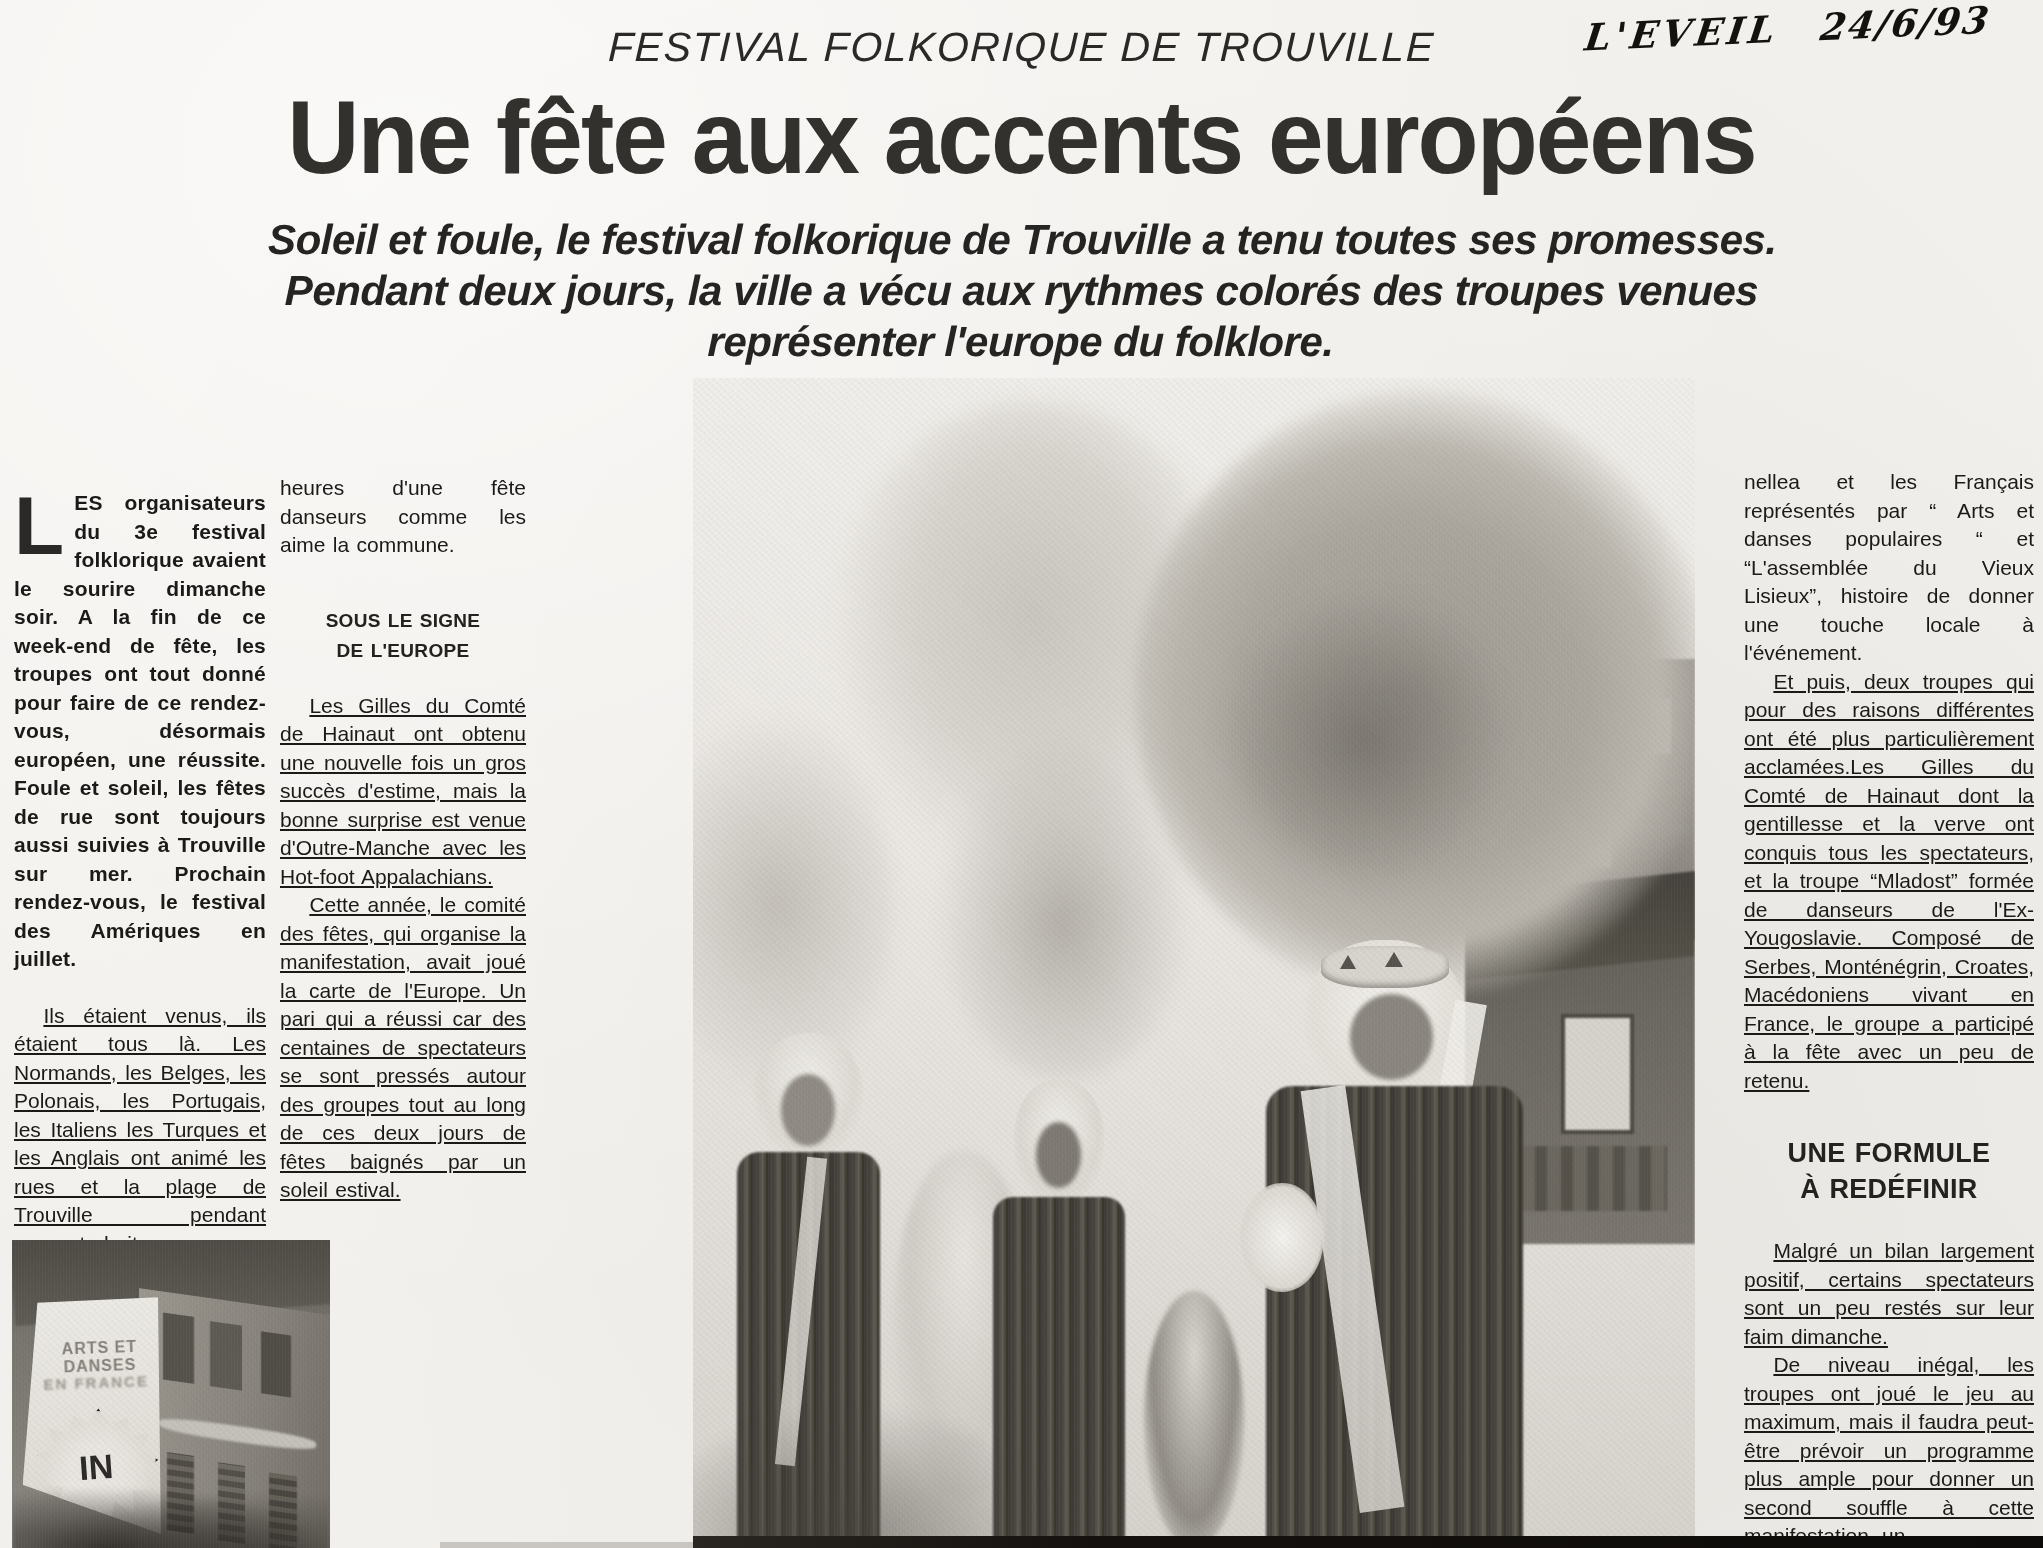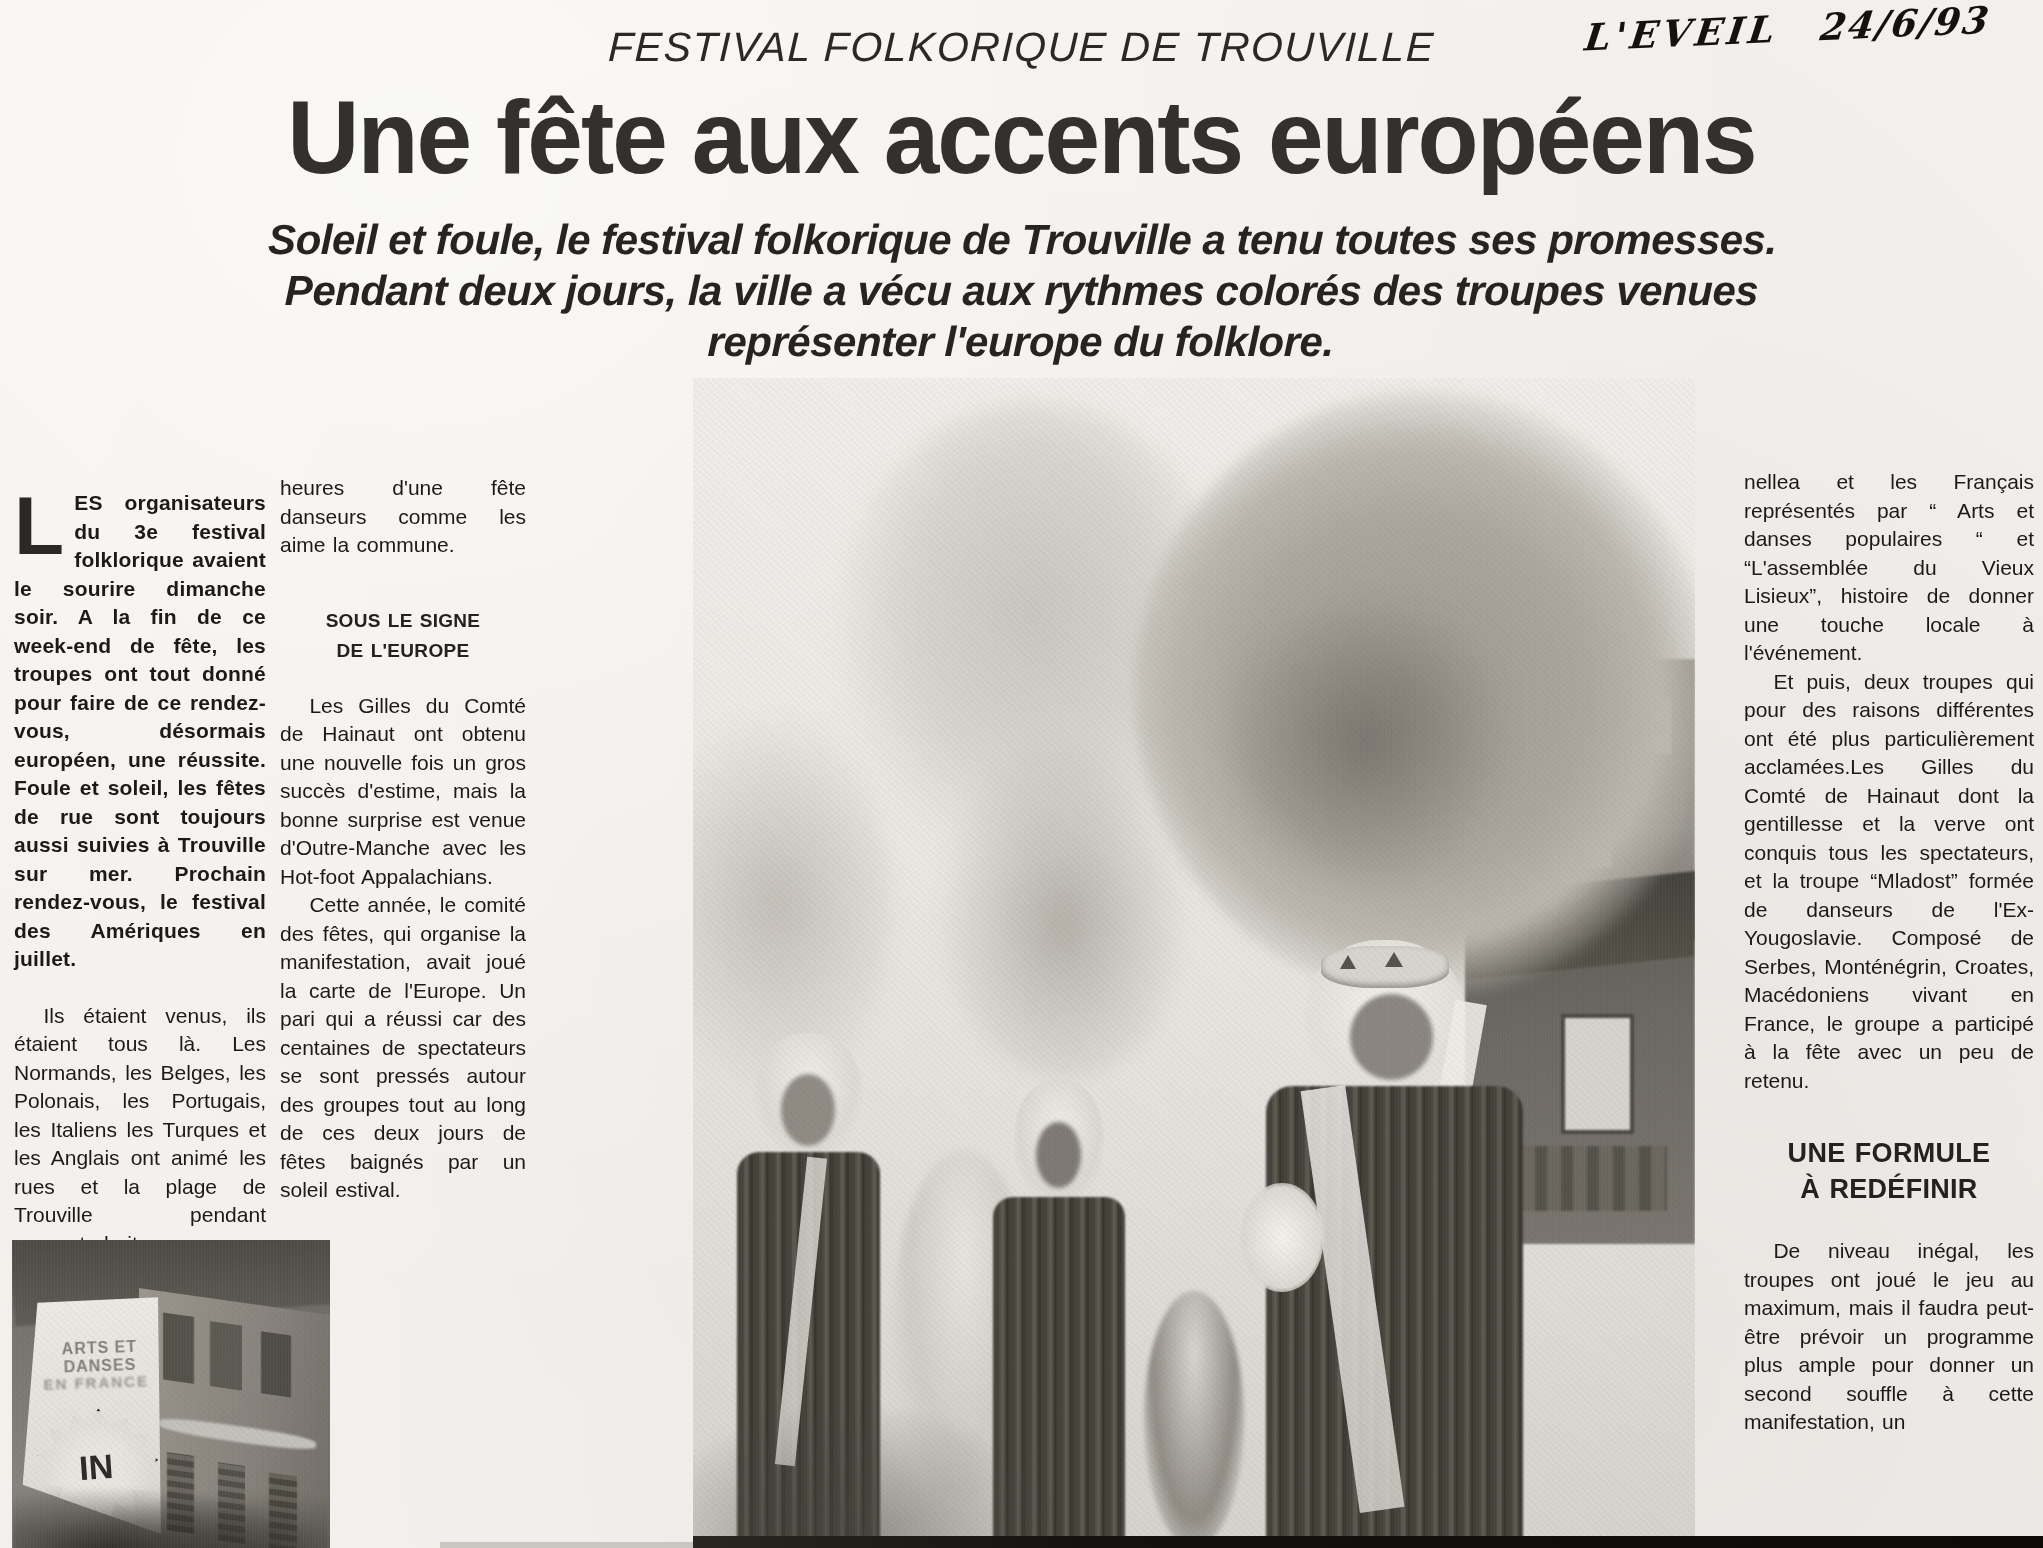--- a/index.html
+++ b/index.html
@@ -45,21 +45,21 @@
   }
   .col p{margin:0;}
   #col1{left:14px;top:489px;width:252px;}
   #col1 .lead{font-weight:700;letter-spacing:.2px;}
   #col2{left:280px;top:474px;width:246px;}
   #col3{left:1744px;top:468px;width:290px;}
   .dropcap{
     float:left;font-weight:700;font-size:82px;line-height:62px;
     padding:6px 10px 0 0;color:#2b2927;
   }
-  .indent{text-indent:1.4em;}
+  .indent{text-indent:1.4em;text-decoration:underline;}
   .gap{margin-top:28px !important;}
   .subhead{
     text-align:center;font-weight:700;color:#24221f;
     margin:46px 0 26px 0 !important;letter-spacing:.3px;
   }
   .subhead.sh1{font-size:19px;line-height:30px;}
   .subhead.sh2{font-size:27px;line-height:36px;margin:40px 0 30px 0 !important;}
   
   .photo{overflow:hidden;}
   .blob{position:absolute;border-radius:50%;}
@@ -109,20 +109,21 @@
   <p class="indent">Cette année, le comité des fêtes, qui organise la manifestation, avait joué la carte de l'Europe. Un pari qui a réussi car des centaines de spectateurs se sont pressés autour des groupes tout au long de ces deux jours de fêtes baignés par un soleil estival.</p>
 </div>
 
 <div id="col3" class="abs col">
   <p>nellea et les Français représentés par “ Arts et danses populaires “ et “L'assemblée du Vieux Lisieux”, histoire de donner une touche locale à l'événement.</p>
   <p class="indent">Et puis, deux troupes qui pour des raisons différentes ont été plus particulièrement acclamées.Les Gilles du Comté de Hainaut dont la gentillesse et la verve ont conquis tous les spectateurs, et la troupe “Mladost” formée de danseurs de l'Ex-Yougoslavie. Composé de Serbes, Monténégrin, Croates, Macédoniens vivant en France, le groupe a participé à la fête avec un peu de retenu.</p>
   <p class="subhead sh2">
     <span>UNE FORMULE</span><br>
     <span>À REDÉFINIR</span>
   </p>
+  <p class="indent">Malgré un bilan largement positif, certains spectateurs sont un peu restés sur leur faim dimanche.</p>
   <p class="indent">De niveau inégal, les troupes ont joué le jeu au maximum, mais il faudra peut-être prévoir un programme plus ample pour donner un second souffle à cette manifestation, un</p>
 </div>
 
 <div id="photo-main" class="abs photo">
 
   <div class="blob" style="left:14%;top:2%;width:40%;height:40%;background:radial-gradient(ellipse at 50% 45%, #c9c5bf 0%, #d8d5cf 45%, rgba(216,213,207,0) 72%);filter:blur(10px);"></div>
   <div class="blob" style="left:-6%;top:28%;width:26%;height:34%;background:radial-gradient(ellipse at 55% 50%, #c2beb7 0%, rgba(205,201,195,0) 70%);filter:blur(9px);"></div>
   <div class="blob" style="left:24%;top:30%;width:26%;height:30%;background:radial-gradient(ellipse at 50% 55%, #b3afa8 0%, rgba(190,186,179,0) 70%);filter:blur(8px);"></div>
 
   <div style="position:absolute;right:0;top:24%;width:15%;height:24%;background:linear-gradient(180deg,#8d8982 0%,#97938c 60%,#7f7b74 100%);filter:blur(1px);">

